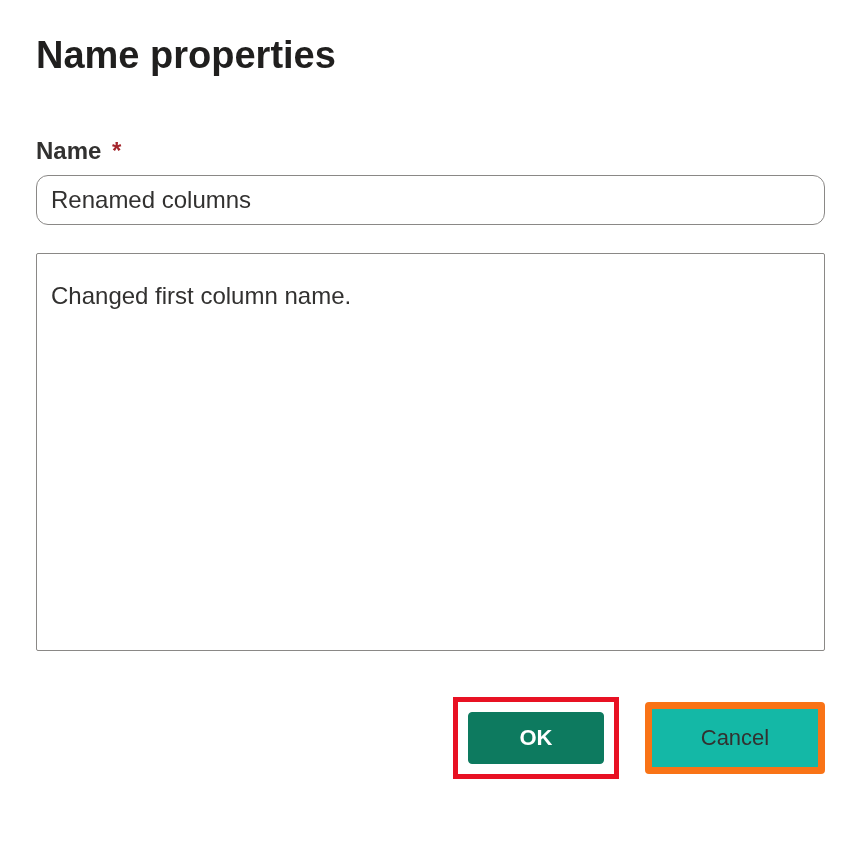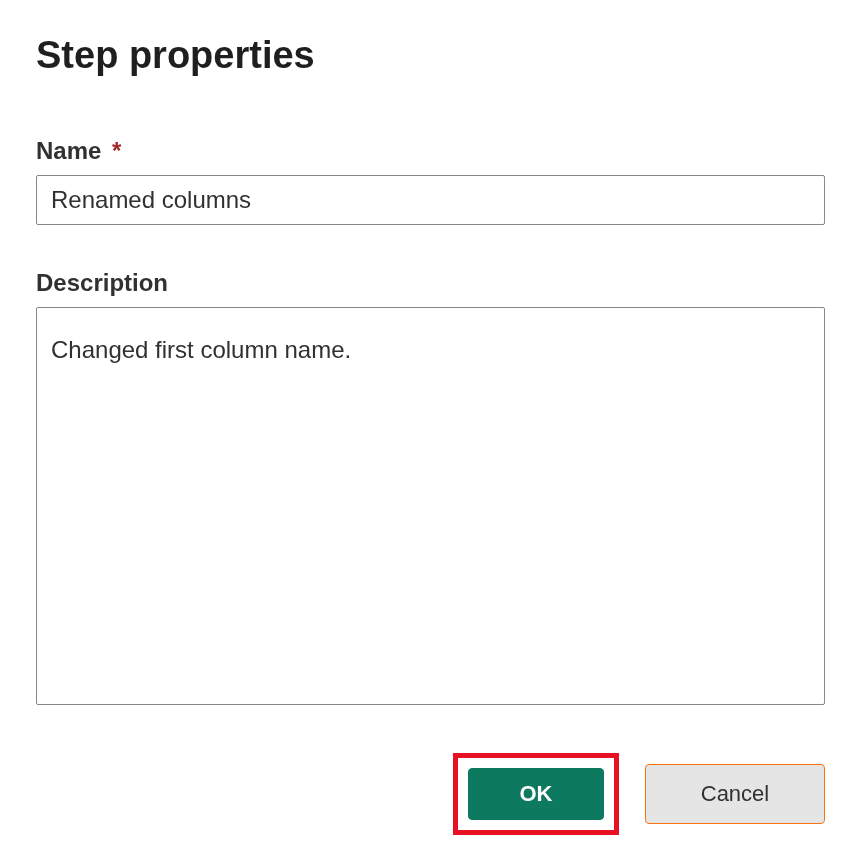--- a/index.html
+++ b/index.html
@@ -16,40 +16,40 @@
       color: #323130;
     }
     .dialog-title {
       font-size: 38px;
       font-weight: 700;
       color: #201f1e;
       margin-bottom: 60px;
       margin-top: 10px;
     }
     .field-group {
-      margin-bottom: 44px;
+      margin-bottom: 28px;
     }
     .field-label {
       font-size: 24px;
       font-weight: 600;
       color: #323130;
       margin-bottom: 10px;
       display: block;
     }
     .required-asterisk {
       color: #a4262c;
       margin-left: 4px;
     }
     .text-input {
       width: 100%;
       padding: 10px 14px;
       font-size: 24px;
       font-family: inherit;
       border: 1px solid #8a8886;
-      border-radius: 2px;
+      border-radius: 12px;
       color: #323130;
       background: #ffffff;
       outline: none;
     }
     .textarea-input {
       width: 100%;
       padding: 28px 14px;
       font-size: 24px;
       font-family: inherit;
       border: 1px solid #8a8886;
@@ -73,52 +73,51 @@
       display: inline-flex;
     }
     .btn {
       font-size: 22px;
       font-family: inherit;
       font-weight: 400;
       padding: 12px 24px;
       min-width: 140px;
       border-radius: 4px;
       cursor: pointer;
-      border: 1px solid #f97316;
-      background: #e5e5e5;
+      border: 7px solid #f97316;
+      background: #14b8a6;
       color: #323130;
     }
     .btn-primary {
       background: #0d7a5f;
       color: #ffffff;
       border: 1px solid #0d7a5f;
       font-weight: 600;
       min-width: 136px;
       padding: 12px 24px;
     }
     .btn-secondary {
       min-width: 180px;
       padding: 16px 24px;
     }
   </style>
 </head>
 <body>
 
-<h1 class="dialog-title">Step properties</h1>
+<h1 class="dialog-title">Name properties</h1>
 
 <div class="field-group">
   <label class="field-label">
     <span>Name</span>
     <span class="required-asterisk">*</span>
   </label>
   <input type="text" class="text-input" value="Renamed columns" style="">
 </div>
 
 <div class="field-group">
-  <label class="field-label">Description</label>
   <textarea class="textarea-input" style="">Changed first column name.</textarea>
 </div>
 
 <div class="button-row">
   <span class="ok-highlight-wrap">
     <button class="btn btn-primary">OK</button>
   </span>
   <button class="btn btn-secondary">Cancel</button>
 </div>
 

